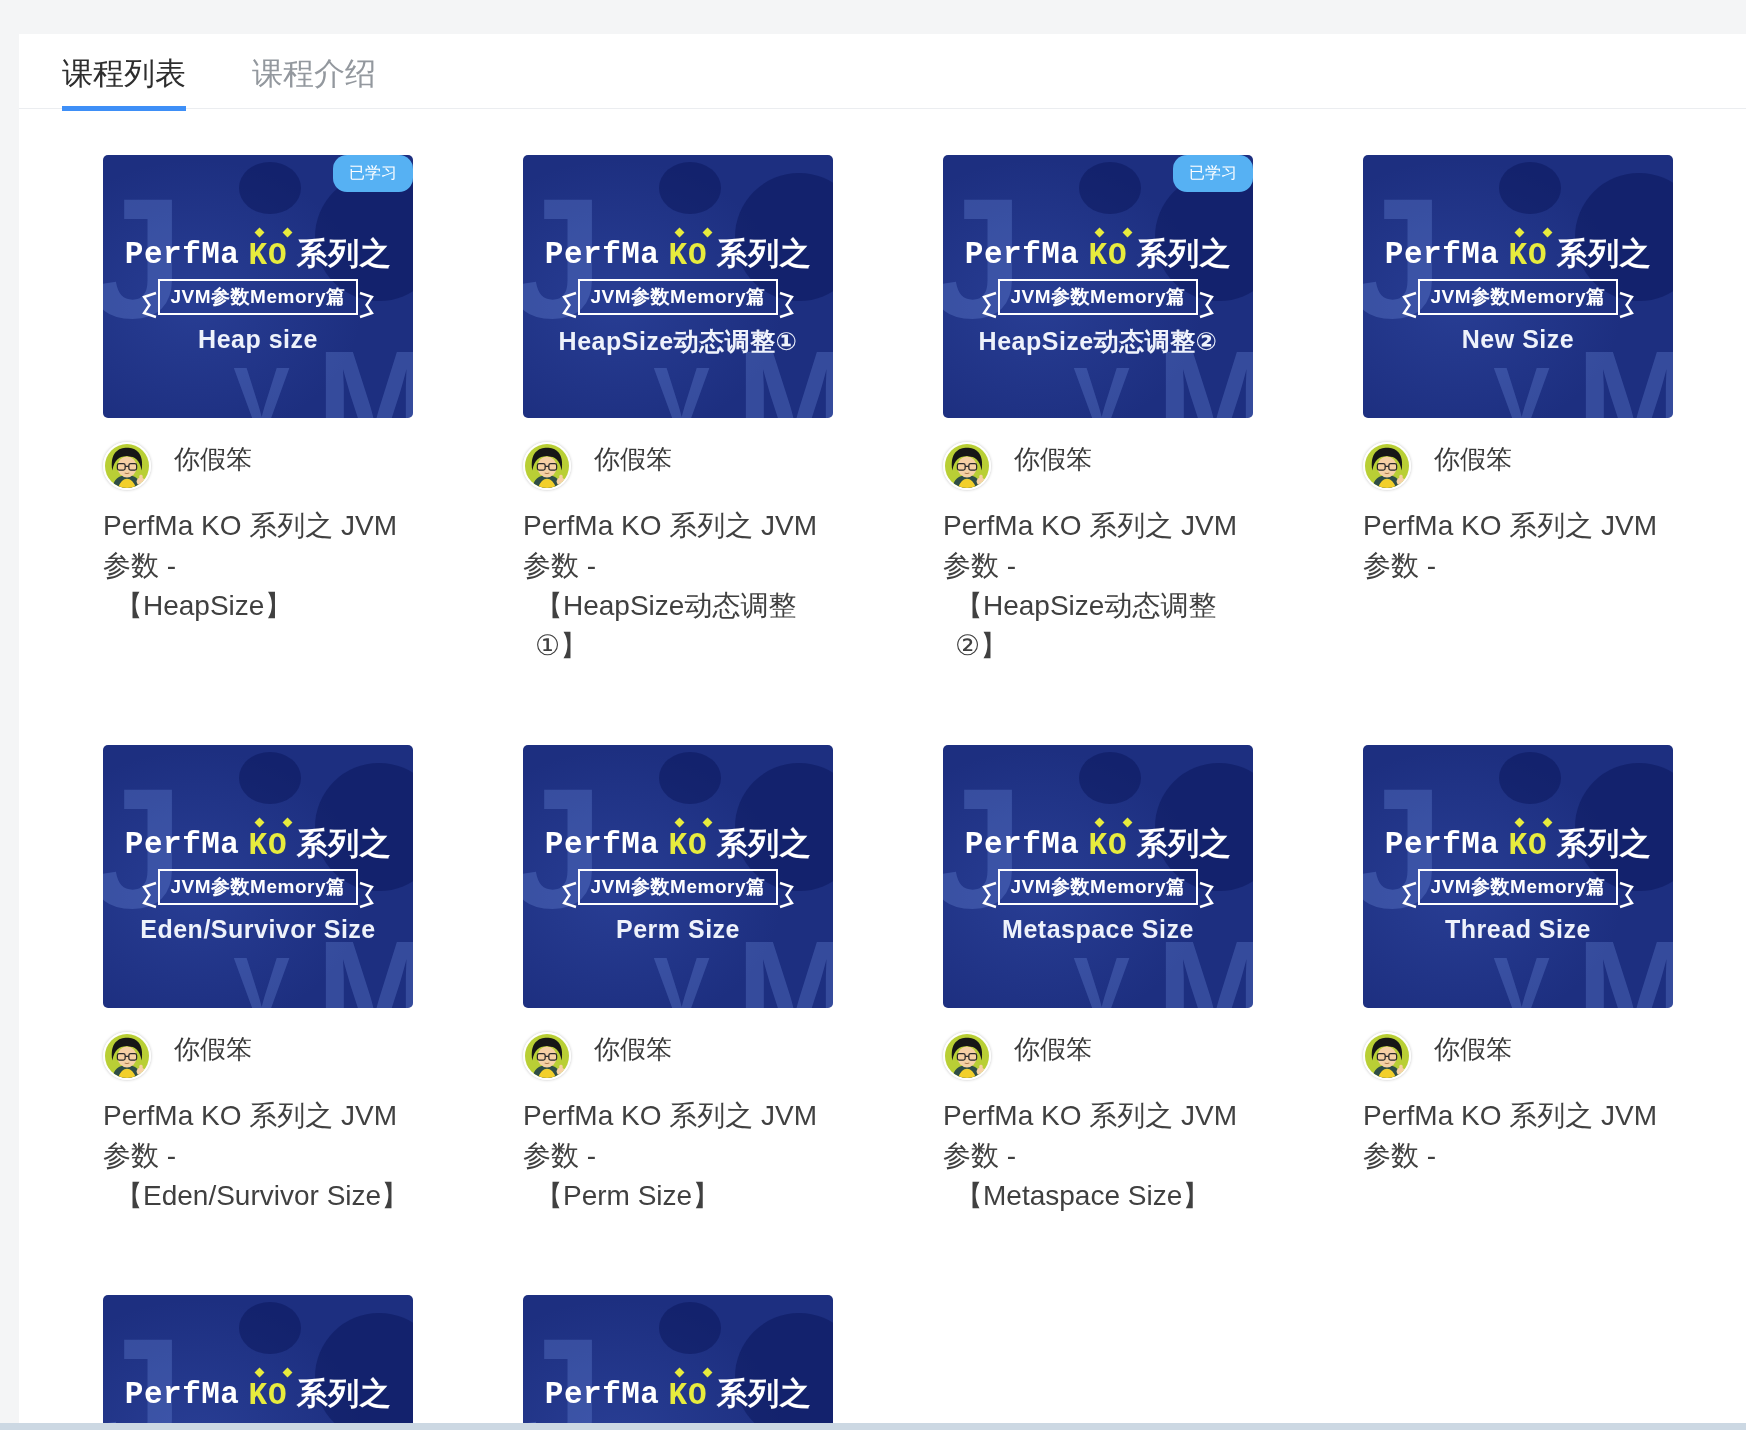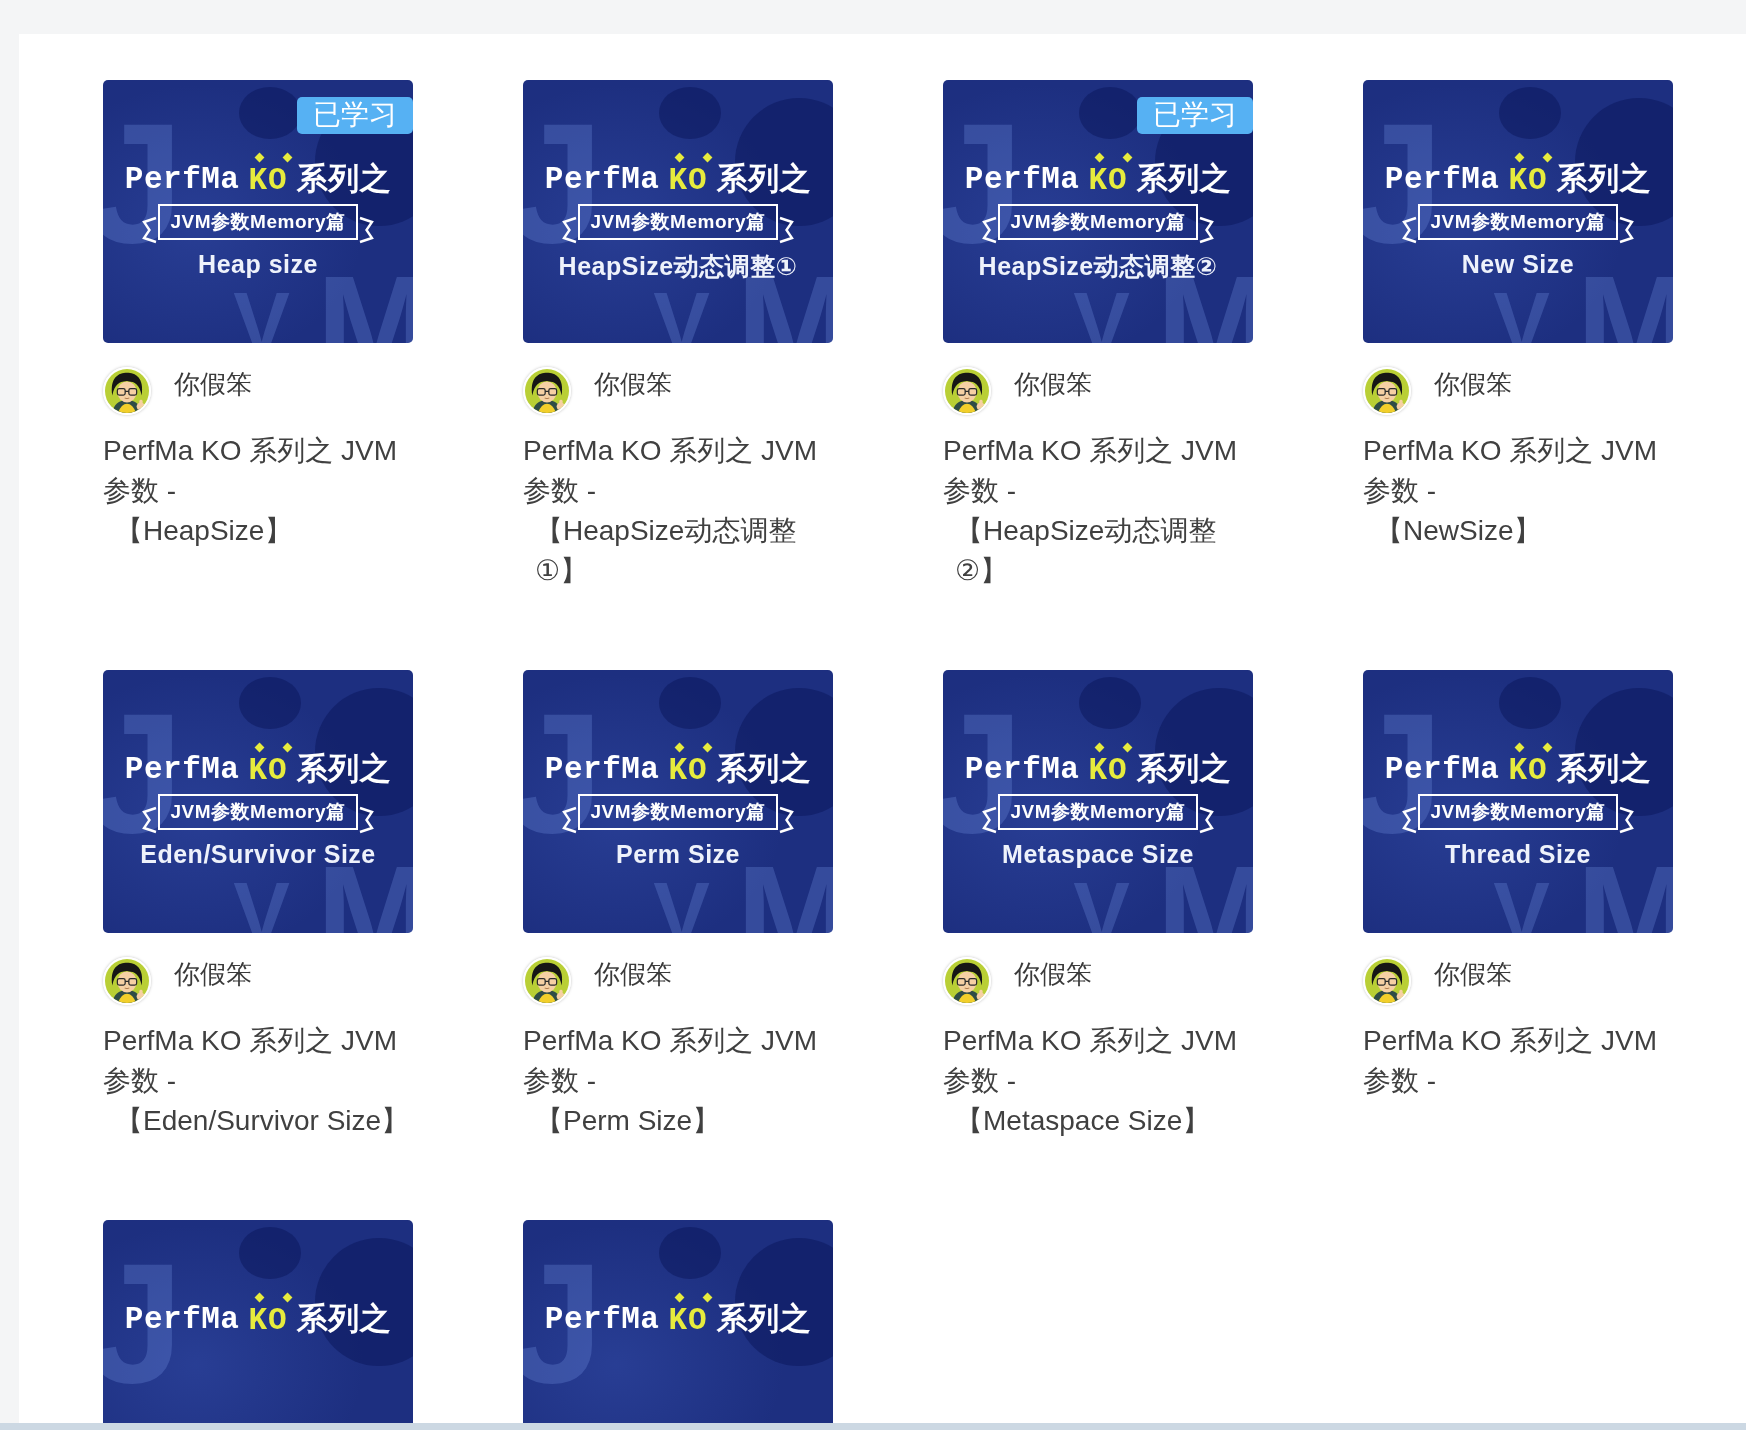--- a/index.html
+++ b/index.html
@@ -80,24 +80,24 @@
     font-size:19px; font-weight:600; color:#fff; letter-spacing:0.5px;
     white-space:nowrap;
   }
   .ribbon .tail { transform:translateY(8px); }
   .thumb-subtitle {
     position:absolute; left:0; right:0; top:170px;
     text-align:center; font-size:25px; font-weight:600; color:#eef2fb;
     letter-spacing:0.5px; white-space:nowrap;
   }
   .badge {
-    position:absolute; top:17px; right:0;
+    position:absolute; top:0; right:0;
     background:#56b1f3; color:#fff;
-    font-size:28px; line-height:22px; padding:7px 16px 8px;
-    border-radius:5px;
+    font-size:16px; line-height:22px; padding:7px 16px 8px;
+    border-radius:14px;
   }
   
   .meta { margin-top:24px; display:flex; align-items:flex-start; gap:23px; height:48px; }
   .avatar {
     width:48px; height:48px; border-radius:50%; overflow:hidden;
     border:2px solid #fff; box-shadow:0 0 3px rgba(0,0,0,0.25);
     flex:0 0 auto;
   }
   .avatar svg { display:block; }
   .author { font-size:26px; color:#3a3a3a; }
@@ -108,20 +108,24 @@
   .bottom-bar {
     position:absolute; left:0; right:0; bottom:0; height:7px;
     background:#ccd8e3; z-index:9;
   }
 </style>
 </head>
 <body>
 
 <div class="panel">
 
+  <div class="tabs">
+    <div class="tab active">课程列表</div>
+    <div class="tab">课程介绍</div>
+  </div>
 
   <div class="grid" id="grid">
   <div class="card">
     <div class="thumb">
       <div class="bg-letter bl-j">J</div>
       <div class="bg-letter bl-v">V</div>
       <div class="bg-letter bl-m">M</div>
       <div class="bg-circle bc-1"></div>
       <div class="bg-circle bc-2"></div>
       <div class="brand">
@@ -302,21 +306,20 @@
           <line x1="22" y1="24.5" x2="26" y2="24.5" stroke="#2b2b2b" stroke-width="1.4"></line>
           <path d="M21.5 31.5 Q24 33 26.5 31.5" fill="none" stroke="#a8764a" stroke-width="1.2"></path>
           <circle cx="39" cy="41" r="4.5" fill="#f6d0a4"></circle>
           <rect x="37.5" y="33.5" width="3.5" height="6" rx="1.6" fill="#f6d0a4"></rect>
         </svg>
       </span>
       <span class="author">你假笨</span>
     </div>
     <div class="title">
       <div class="l1">PerfMa KO 系列之 JVM 参数 -</div>
-      <div class="l2">【NewSize】</div>
     </div>
   </div>
 
   <div class="card">
     <div class="thumb">
       <div class="bg-letter bl-j">J</div>
       <div class="bg-letter bl-v">V</div>
       <div class="bg-letter bl-m">M</div>
       <div class="bg-circle bc-1"></div>
       <div class="bg-circle bc-2"></div>

